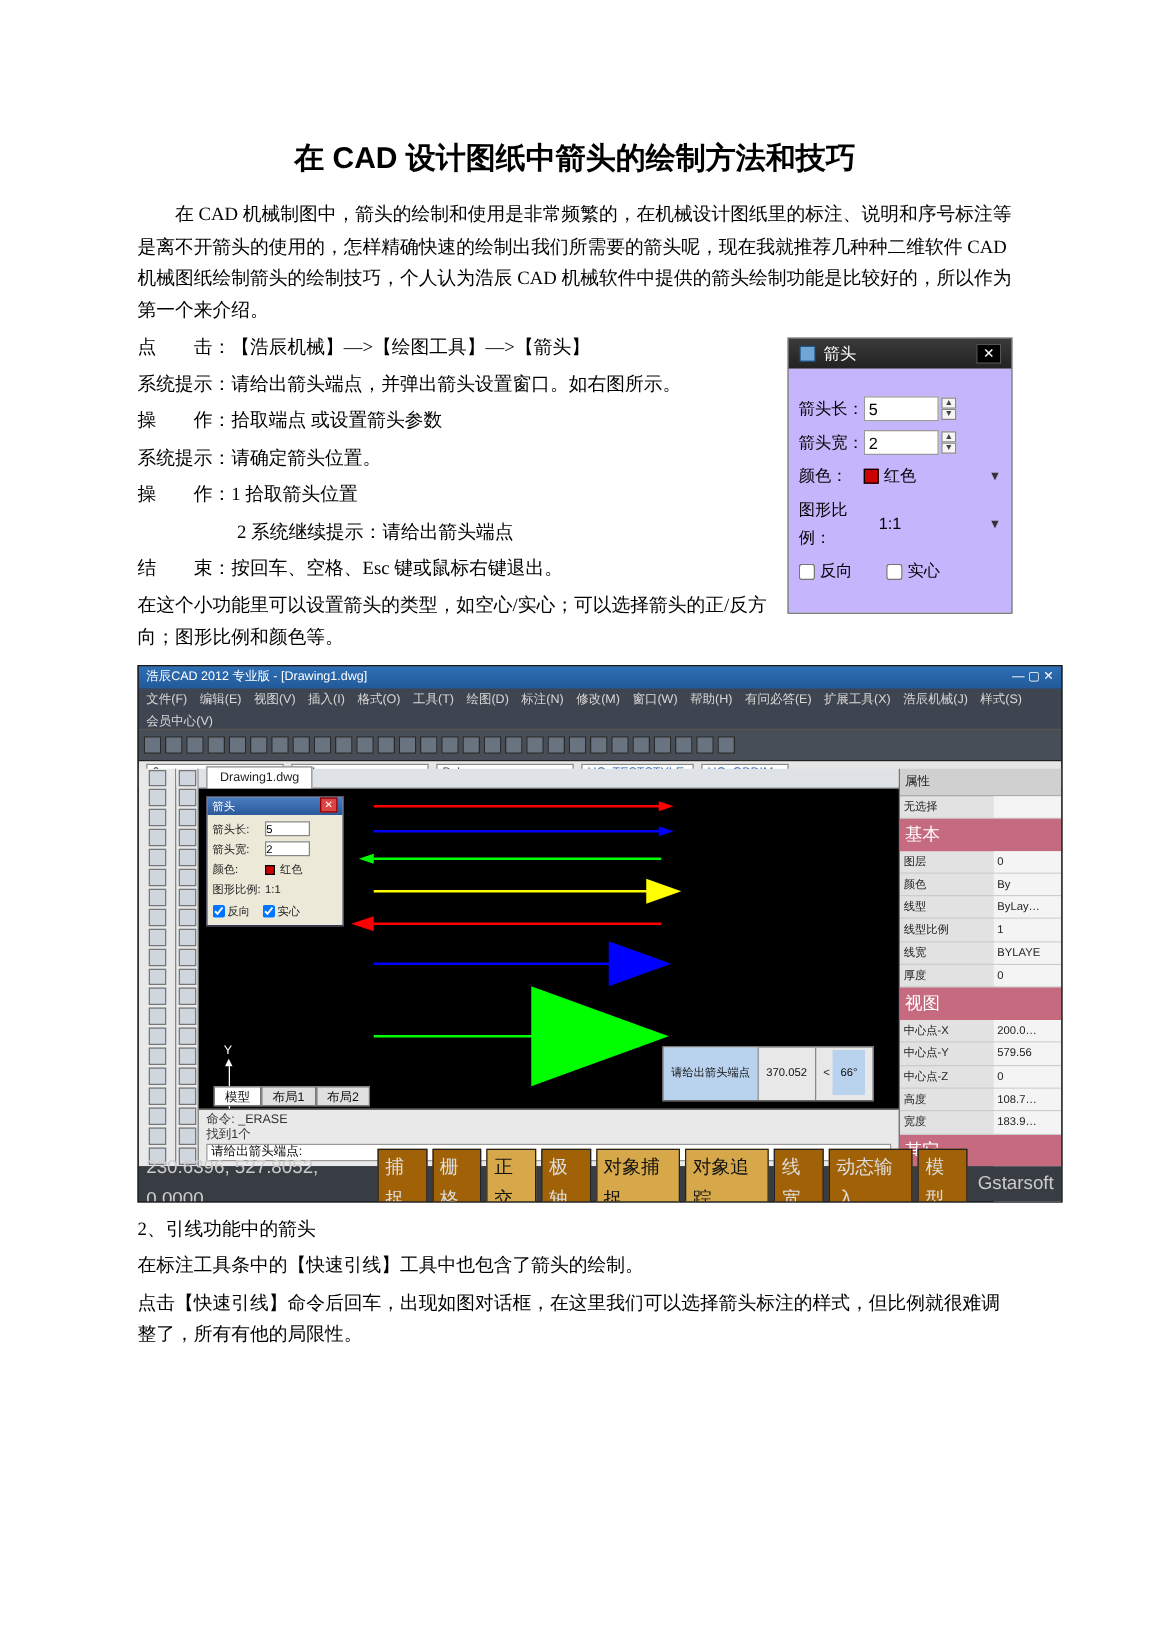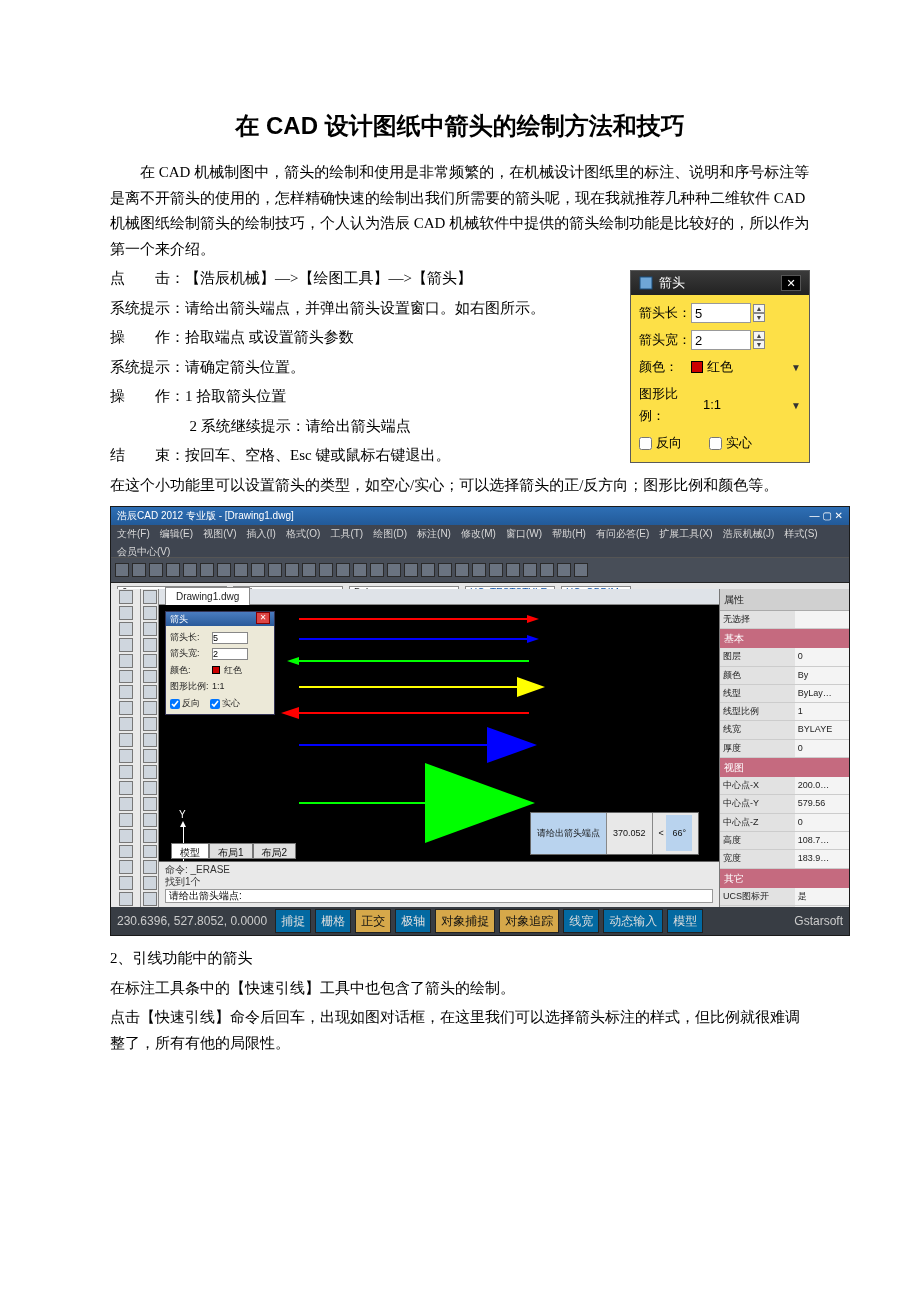--- a/index.html
+++ b/index.html
@@ -39,21 +39,21 @@
     color: #fff;
     height: 24px;
     line-height: 24px;
     padding: 0 8px;
     display: flex;
     justify-content: space-between;
     align-items: center;
   }
   .popup-titlebar .tx { display:flex; align-items:center; gap:6px;}
   .close-x { width:20px; height:16px; background:#000; color:#fff; text-align:center; line-height:14px; font-size:11px; border:1px solid #555;}
-  .popup-body { padding: 2px 8px; background:#fde047;}
+  .popup-body { padding: 16px 8px; background:#c4b5fd;}
   .popup-row { display:flex; align-items:center; margin:5px 0;}
   .popup-row label { width:52px; }
   .popup-row input.field {
     width: 60px; height:20px; border:1px solid #999; background:#fff; padding:0 3px; font-size:13px;
   }
   .spinner {
     display:inline-flex; flex-direction:column; margin-left:2px;
   }
   .spinner span {
     width:12px; height:9px; border:1px solid #888; background:#f5f5f5;
@@ -114,35 +114,35 @@
   .canvas-wrap { flex:1; display:flex; flex-direction:column; }
   .doc-tabs { height:16px; background:#dfe3e8; color:#222; font-size:10px; padding:0 6px; display:flex; align-items:center; border-bottom:1px solid #888;}
   .canvas {
     flex:1; background:#000; position:relative;
   }
   .props-panel {
     width:130px; background:#e2e2e2; border-left:1px solid #777;
     font-size:9px; color:#222;
   }
   .props-hdr { background:#d0d0d0; padding:2px 4px; font-size:10px; border-bottom:1px solid #aaa;}
-  .props-section { background:#c56a7f; color:#fff; padding:1px 4px; font-size:10px;}
+  .props-section { background:#c56a7f; color:#fff; padding:1px 4px; font-size:14px;}
   .props-row { display:flex; border-bottom:1px solid #ccc;}
   .props-row span:first-child { width:58%; padding:1px 3px; }
   .props-row span:last-child { width:42%; padding:1px 3px; background:#f4f4f4; }
   .cad-cmd {
     position:absolute; left:48px; right:130px; bottom:28px;
     height:46px; background:#e9e9e9; border-top:1px solid #666;
     color:#333; font-size:10px; padding:2px 6px; line-height:1.2;
   }
   .cad-status {
     position:absolute; left:0; right:0; bottom:0; height:28px;
-    background:#383d44; color:#ccc; font-size:12px;
+    background:#383d44; color:#ccc; font-size:15px;
     display:flex; align-items:center; gap:8px; padding:0 6px;
   }
-  .status-btn { background:#0369a1; padding:1px 5px; border:1px solid #222; color:#ddd;}
+  .status-btn { background:#a16207; padding:1px 5px; border:1px solid #222; color:#ddd;}
   .status-btn.on { background:#d6a84a; color:#111;}
 
   
   .mini-dialog {
     position:absolute; top:6px; left:6px; width:110px;
     background:#ece9d8; border:1px solid #335; font-size:9px; color:#222;
   }
   .mini-title { background:linear-gradient(#4a7cc0,#2a5a9a); color:#fff; height:14px; line-height:14px; padding:0 4px; display:flex; justify-content:space-between;}
   .mini-body { padding:3px 4px;}
   .mini-row { display:flex; align-items:center; margin:1px 0;}

